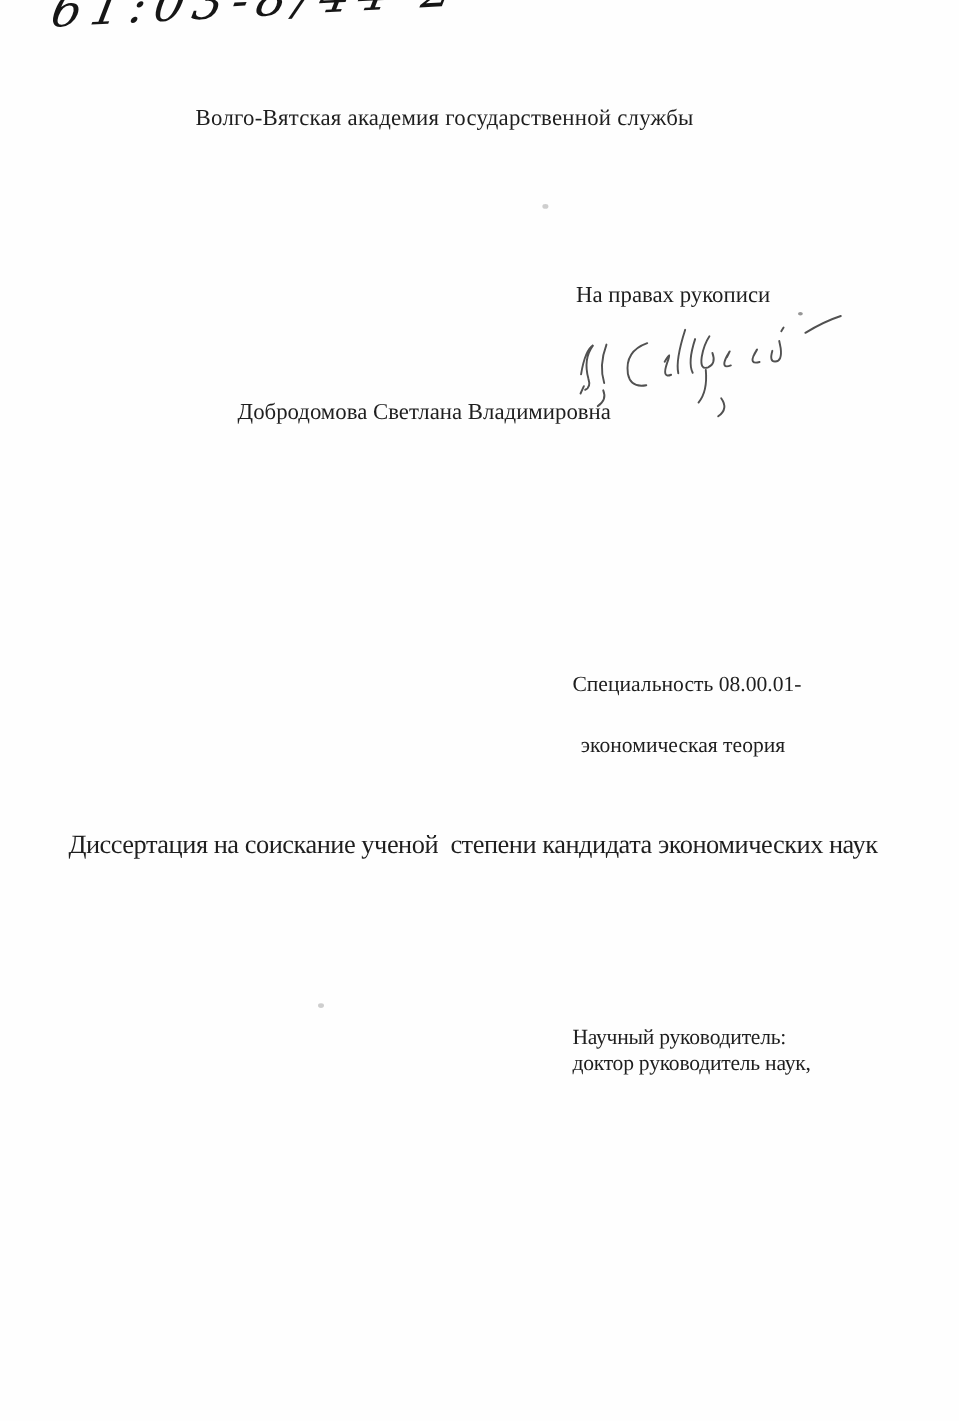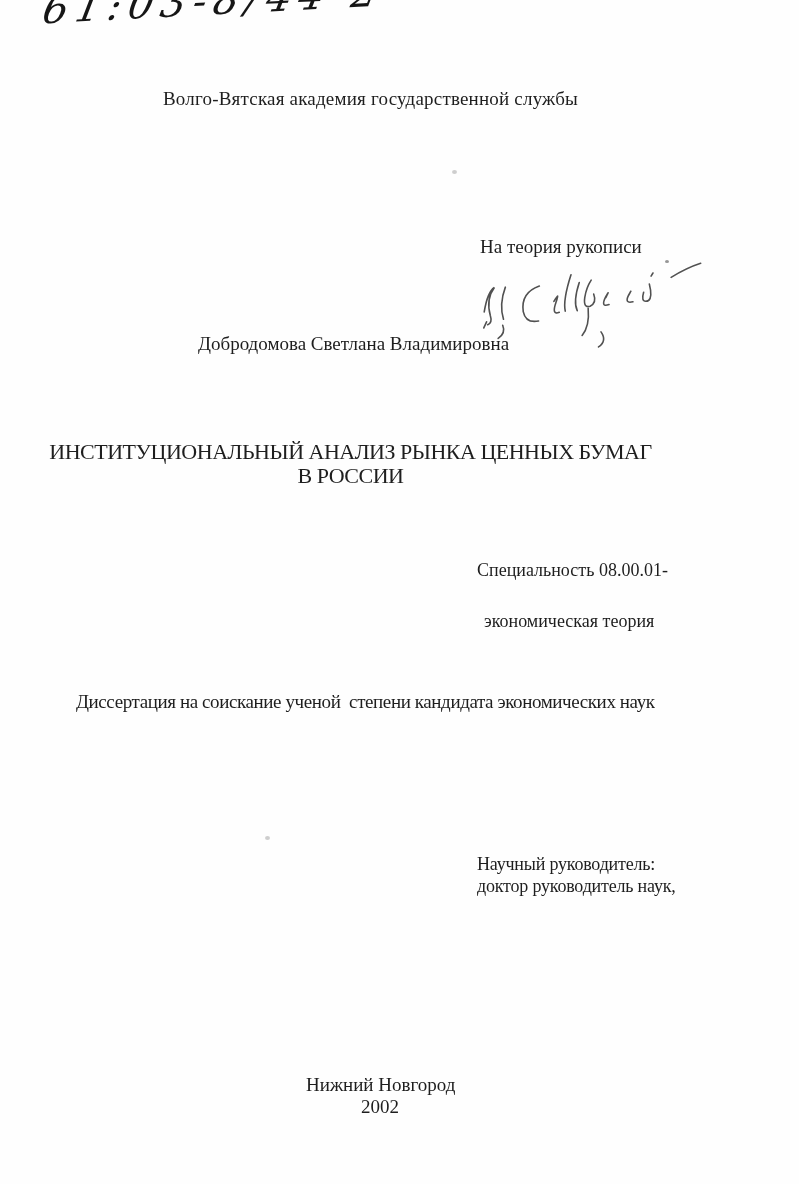--- a/index.html
+++ b/index.html
@@ -75,23 +75,23 @@
   .specialty-block {
     left: 477px;
     top: 559px;
     font-size: 18px;
     line-height: 23px;
     white-space: nowrap;
   }
   .specialty-line2 { padding-left: 7px; margin-top: 28px; }
 
   .statement {
-    left: 76px;
+    left: 57px;
     top: 691px;
-    font-size: 19px;
+    font-size: 22px;
     letter-spacing: -0.4px;
     white-space: pre;
   }
 
   .supervisor-block {
     left: 477px;
     top: 853px;
     font-size: 18px;
     letter-spacing: -0.2px;
     line-height: 22px;
@@ -119,21 +119,21 @@
 </style>
 </head>
 <body>
 
 <div class="page">
 
   <div class="abs catalog">61:03-8/44-2</div>
 
   <div class="abs institution">Волго-Вятская академия государственной службы</div>
 
-  <div class="abs manuscript-note">На теория рукописи</div>
+  <div class="abs manuscript-note">На правах рукописи</div>
 
   <svg class="abs signature" viewBox="0 0 240 95" fill="none" stroke="#333333" stroke-width="1.6" stroke-linecap="round" opacity="0.85">
     <path d="M8,52 q4,-20 11,-24 q-9,11 -5,28 q2,7 -3,9"></path>
     <path d="M10,62 l-3,6"></path>
     <path d="M30,28 q-7,17 -3,32"></path>
     <path d="M26,66 q3,8 -5,13"></path>
     <path d="M64,28 q-19,6 -17,25 q2,12 15,10"></path>
     <path d="M78,44 q7,-11 2,1 q-5,13 3,10"></path>
     <path d="M96,18 q-9,25 -7,36"></path>
     <path d="M104,26 q-7,19 -3,28"></path>
@@ -142,39 +142,31 @@
     <path d="M130,42 q5,-9 0,-1 q-6,11 3,8"></path>
     <path d="M152,42 q6,-10 1,-2 q-5,9 4,7"></path>
     <path d="M168,38 q-3,9 2,9 q6,0 5,-11 l-1,-6"></path>
     <path d="M176,22 l2,-3"></path>
     <path d="M196,24 q16,-9 30,-13"></path>
     <path d="M124,76 q6,9 -3,15"></path>
   </svg>
 
   <div class="abs author">Добродомова Светлана Владимировна</div>
 
-  <div class="abs title-block">
-    <div>ИНСТИТУЦИОНАЛЬНЫЙ АНАЛИЗ РЫНКА ЦЕННЫХ БУМАГ</div>
-    <div>В РОССИИ</div>
-  </div>
 
   <div class="abs specialty-block">
     <div>Специальность 08.00.01-</div>
     <div class="specialty-line2">экономическая теория</div>
   </div>
 
   <div class="abs statement">Диссертация на соискание ученой  степени кандидата экономических наук</div>
 
   <div class="abs supervisor-block">
     <div>Научный руководитель:</div>
     <div>доктор руководитель наук,</div>
   </div>
 
-  <div class="abs imprint-block">
-    <div>Нижний Новгород</div>
-    <div>2002</div>
-  </div>
 
   <div class="abs speck speck-1"></div>
   <div class="abs speck speck-2"></div>
   <div class="abs speck speck-3"></div>
 
 </div>
 
 </body></html>

